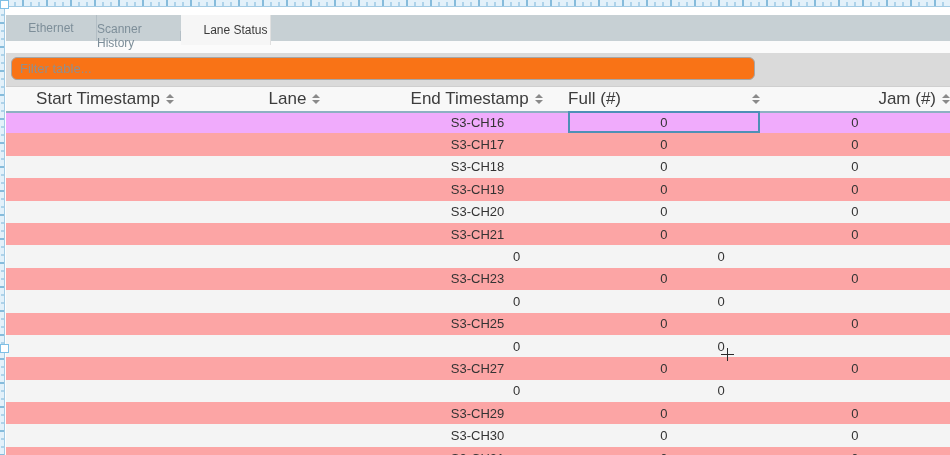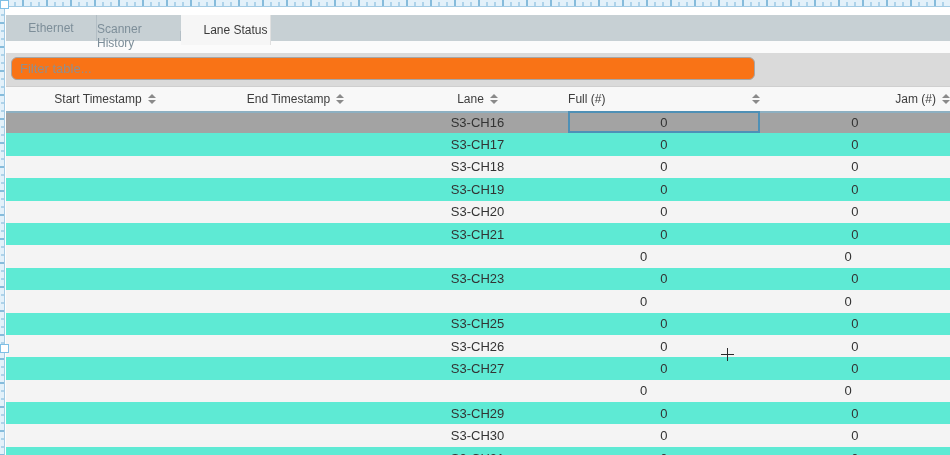--- a/index.html
+++ b/index.html
@@ -54,36 +54,36 @@
   .filterbar { height:34px; background:#dadada; padding:4px 0 0 5px; border-bottom:1px solid #cfcfcf; }
   .filter-input {
     width:744px; height:23px; border:1px solid #a6a6a6; border-radius:6px;
     padding:0 8px; font-size:13px; color:#444; background:#f97316; outline:none;
     font-family:"Liberation Sans", sans-serif;
   }
   .filter-input::placeholder { color:#8f8f8f; }
 
   
   .table-wrap { width:944px; overflow:hidden; }
-  .thead { display:flex; height:24px; background:#f8f8f8; font-size:12px; color:#3d3d3d; }
+  .thead { display:flex; height:24px; background:#f8f8f8; font-size:17px; color:#3d3d3d; }
   .th { display:flex; align-items:center; justify-content:center; gap:6px; cursor:default; }
   .col-start { width:212px; }
   .col-end   { width:196px; }
   .col-lane  { width:194px; }
   .col-full  { width:205px;justify-content:space-between; }
   .col-jam   { width:204px;justify-content:flex-end; }
 
   .sort { display:inline-flex; flex-direction:column; align-items:center; gap:2px; }
   .sort::before { content:""; width:0; height:0; border-left:4px solid transparent; border-right:4px solid transparent; border-bottom:4px solid #8a8a8a; }
   .sort::after  { content:""; width:0; height:0; border-left:4px solid transparent; border-right:4px solid transparent; border-top:4px solid #8a8a8a; }
 
   .tbody { display:block; }
-  .tr { display:flex; height:22.4px; font-size:13px; color:#333333; background:#5eead4; }
-  .tr.even { background:#f4f4f4;justify-content:flex-end; }
-  .tr.selected { background:#a3a3a3; box-shadow:inset 0 2px 0 #8db0c2; }
+  .tr { display:flex; height:22.4px; font-size:13px; color:#333333; background:#fca5a5; }
+  .tr.even { background:#f4f4f4; }
+  .tr.selected { background:#f0abfc; box-shadow:inset 0 2px 0 #8db0c2; }
   .td { display:flex; align-items:center; justify-content:center; height:100%; }
   .td.cell-selected { border:2px solid #4e90b6; }
 
   
   .crosshair { position:absolute; left:721px; top:348px; width:13px; height:13px; z-index:18; }
   .crosshair::before { content:""; position:absolute; left:0; top:6px; width:13px; height:1px; background:#2a2a2a; }
   .crosshair::after  { content:""; position:absolute; left:6px; top:0; width:1px; height:13px; background:#2a2a2a; }
 </style>
 </head>
 <body>
@@ -107,26 +107,26 @@
   <div class="filterbar">
     <input type="text" class="filter-input" placeholder="Filter table..." style="">
   </div>
 
   <div class="table-wrap">
     <div class="thead">
       <div class="th col-start">
         <span>Start Timestamp</span>
         <span class="sort"></span>
       </div>
+      <div class="th col-lane">
+        <span>Lane</span>
+        <span class="sort"></span>
+      </div>
       <div class="th col-end">
         <span>End Timestamp</span>
-        <span class="sort"></span>
-      </div>
-      <div class="th col-lane">
-        <span>Lane</span>
         <span class="sort"></span>
       </div>
       <div class="th col-full">
         <span>Full (#)</span>
         <span class="sort"></span>
       </div>
       <div class="th col-jam">
         <span>Jam (#)</span>
         <span class="sort"></span>
       </div>
@@ -196,21 +196,20 @@
         <div class="tr">
           <div class="td col-start"></div>
           <div class="td col-end"></div>
           <div class="td col-lane">S3-CH25</div>
           <div class="td col-full">0</div>
           <div class="td col-jam">0</div>
         </div>
         <div class="tr even">
           <div class="td col-start"></div>
           <div class="td col-end"></div>
-          <div class="td col-lane">S3-CH26</div>
           <div class="td col-full">0</div>
           <div class="td col-jam">0</div>
         </div>
         <div class="tr">
           <div class="td col-start"></div>
           <div class="td col-end"></div>
           <div class="td col-lane">S3-CH27</div>
           <div class="td col-full">0</div>
           <div class="td col-jam">0</div>
         </div>

